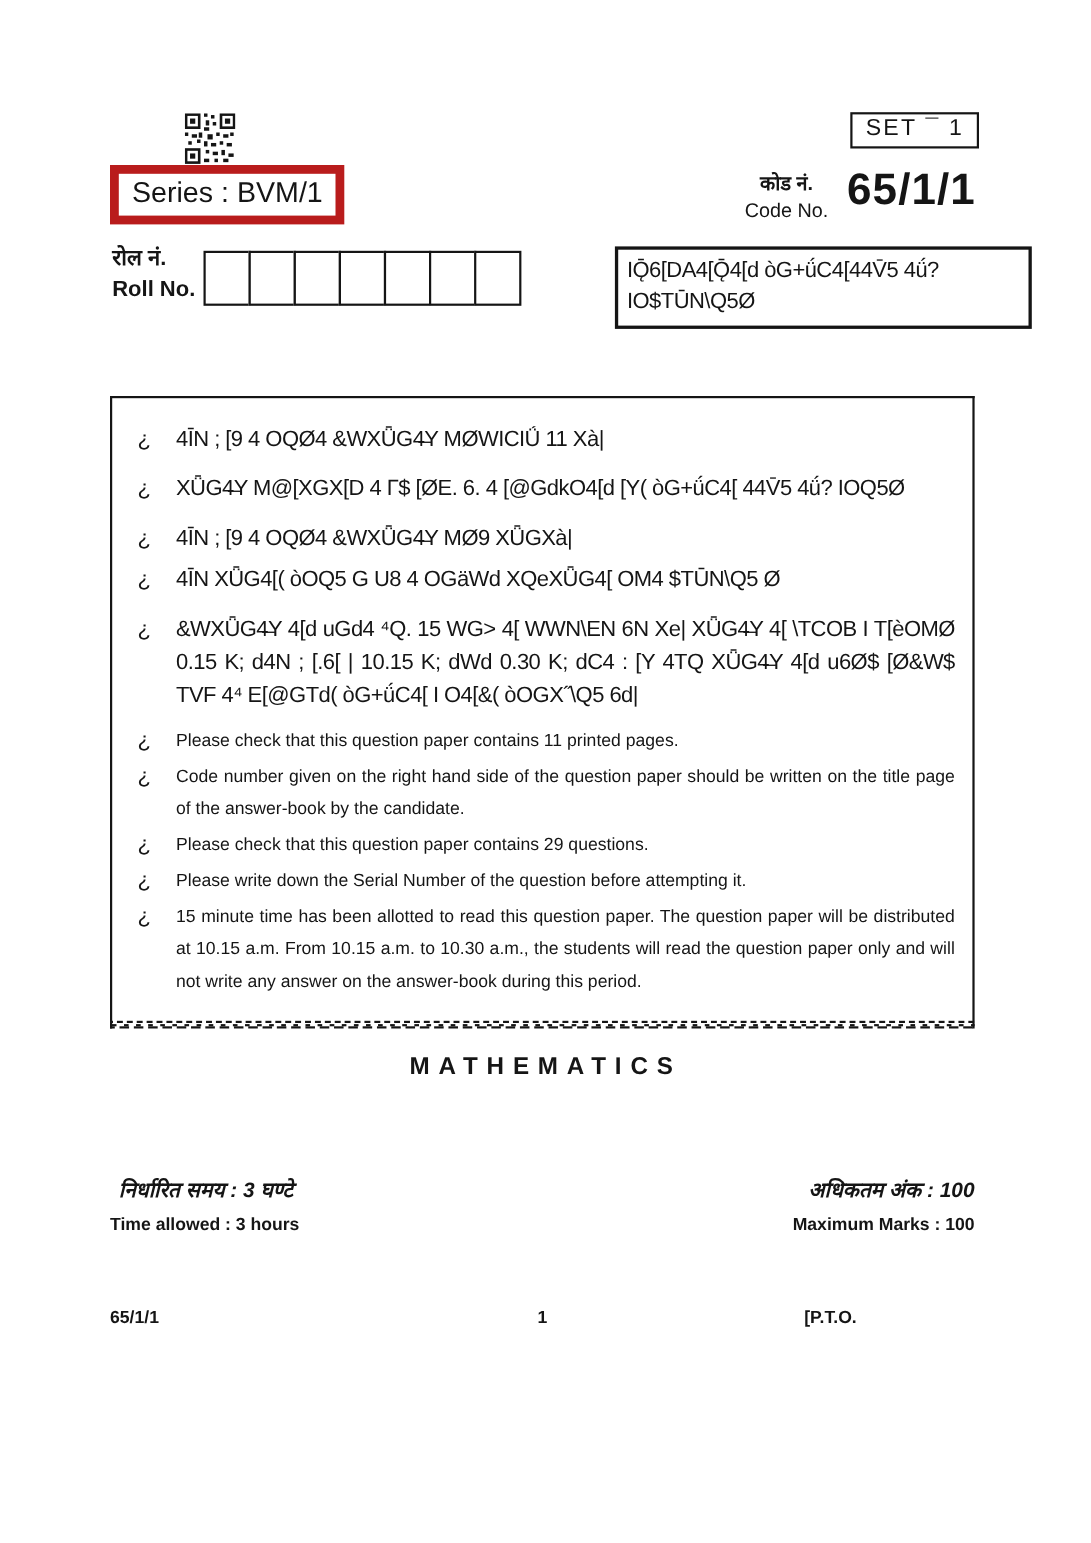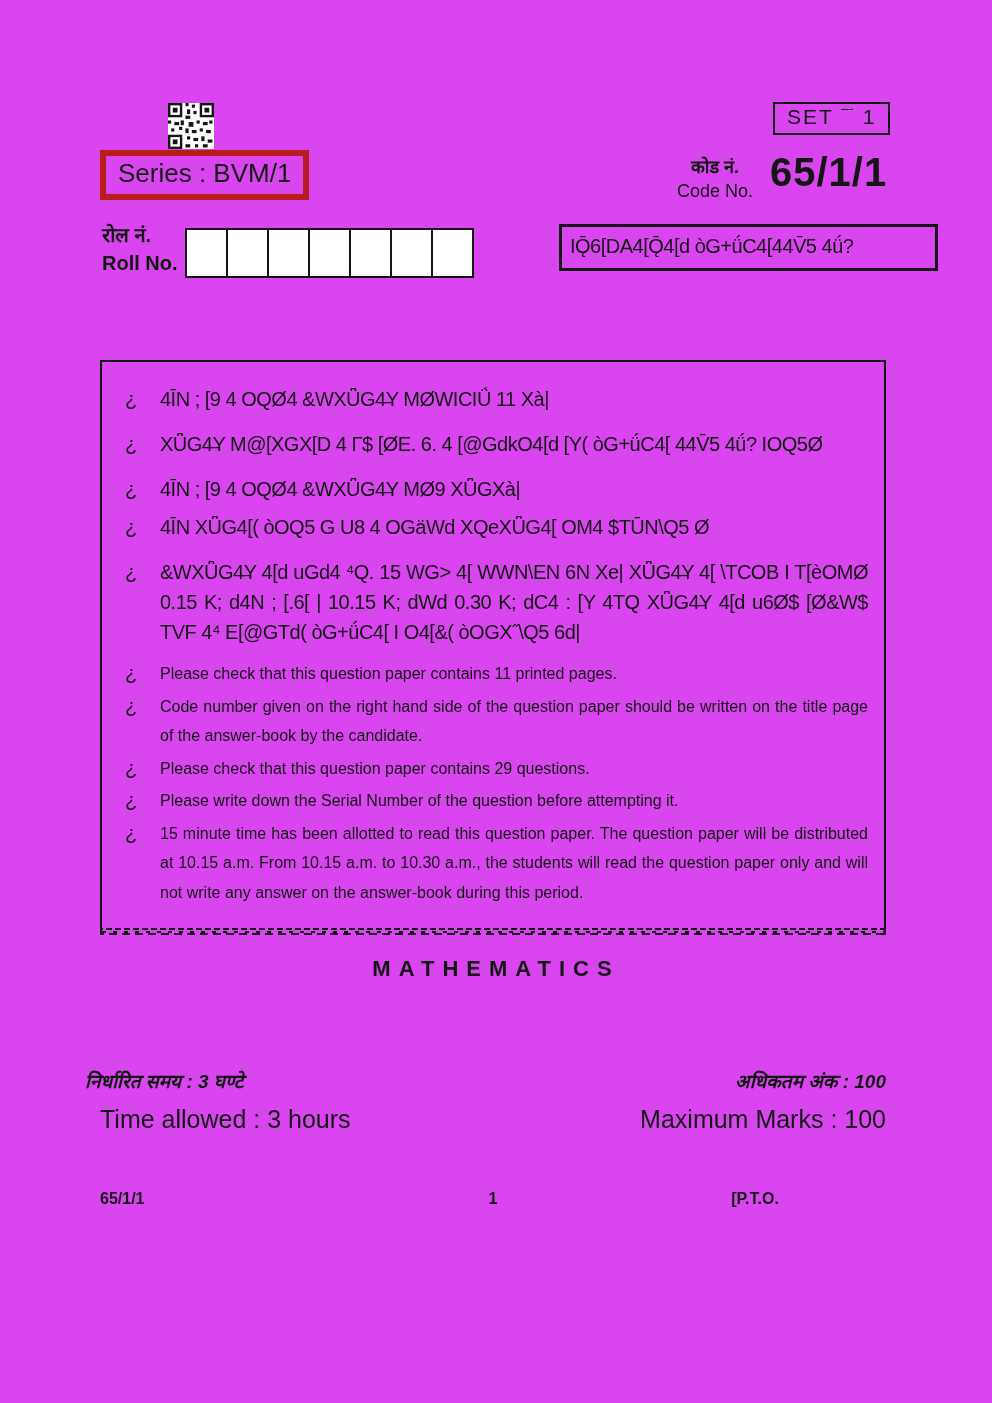--- a/index.html
+++ b/index.html
@@ -1,26 +1,26 @@
 <!DOCTYPE html>
 <html><head>
 <meta charset="utf-8">
 <title>65/1/1</title>
 <style>
   html,body{margin:0;padding:0;background:#e8e8e8;}
   .page{
     position:relative;width:992px;height:1403px;margin:0 auto;
-    background:#d946ef;color:#151515;
+    background:#ffffff;color:#151515;
     font-family:"Liberation Sans","DejaVu Sans",sans-serif;
     overflow:hidden;
   }
   .abs{position:absolute;}
   
   .qr{left:168px;top:103px;width:46px;height:46px;}
-  .series-box{left:100px;top:150px;border:6px solid #b91c1c;padding:2px 12px 5px 12px;font-size:26px;}
+  .series-box{left:100px;top:150px;border:8px solid #b91c1c;padding:2px 12px 5px 12px;font-size:26px;}
   .set-box{left:773px;top:102px;border:2px solid #151515;padding:1px 12px 4px 12px;font-size:21px;letter-spacing:2px;}
   .code-label{left:677px;top:155px;line-height:24px;font-size:18px;}
   .code-label .hi{font-weight:bold;text-align:center;}
   .code-number{left:770px;top:150px;font-size:40px;font-weight:600;letter-spacing:1px;}
   .roll-label{left:102px;top:221px;font-size:20px;line-height:28px;font-weight:bold;}
   .roll-cells{left:185px;top:228px;display:flex;}
   .roll-cells .cell{width:39px;height:46px;border:2px solid #151515;margin-left:-2px;background:#fff;}
   .roll-cells .cell:first-child{margin-left:0;}
   .code-notice{left:559px;top:224px;width:379px;border:3px solid #151515;padding:5px 8px 8px 8px;box-sizing:border-box;}
   .code-notice .nhi{font-size:20px;line-height:28px;letter-spacing:-0.5px;}
@@ -48,24 +48,24 @@
       repeating-linear-gradient(90deg,transparent 0 2px,#151515 2px 6px,transparent 6px 9px),
       repeating-linear-gradient(90deg,#151515 0 4px,transparent 4px 9px);
     background-size:9px 2px,11px 2px,13px 2px;
     background-position:0 1px,0 4px,0 6px;
     background-repeat:repeat-x;
   }
   
   .subject-hi{left:0;right:0;top:945px;text-align:center;font-size:36px;font-weight:700;letter-spacing:-1px;}
   .subject-en{left:0;right:0;top:956px;text-align:center;font-size:22px;font-weight:600;letter-spacing:8px;}
   
-  .meta-hi{left:85px;right:106px;top:1068px;display:flex;justify-content:space-between;
+  .meta-hi{left:108px;right:106px;top:1068px;display:flex;justify-content:space-between;
            font-size:19px;font-weight:bold;font-style:italic;}
   .meta-en{left:100px;right:106px;top:1105px;display:flex;justify-content:space-between;
-           font-size:25px;font-weight:normal;}
+           font-size:16px;font-weight:bold;}
   
   .footer{left:100px;right:100px;top:1190px;display:flex;font-size:16px;font-weight:bold;}
   .footer .f-left{flex:1;text-align:left;}
   .footer .f-center{flex:1;text-align:center;}
   .footer .f-right{flex:1;text-align:center;padding-right:6px;}
 </style>
 </head>
 <body>
 
 <div class="page">
@@ -139,20 +139,21 @@
     <div class="cell"></div>
     <div class="cell"></div>
     <div class="cell"></div>
     <div class="cell"></div>
     <div class="cell"></div>
     <div class="cell"></div>
   </div>
 
   <div class="abs code-notice">
     <div class="nhi">IǬ6[DA4[Ǭ4[d òG+ǘC4[44V̄5 4ǘ?</div>
+    <div class="nhi">IO$TŪN\Q5Ø</div>
   </div>
 
   <div class="abs main-box">
 
     <div class="item hi">
       <span class="bullet">¿</span>
       <span class="text">4ĪN ; [9 4 OQØ4 &amp;WXǕG4̶Y MØWICIǗ 11 Xà|</span>
     </div>
     <div class="item hi">
       <span class="bullet">¿</span>

